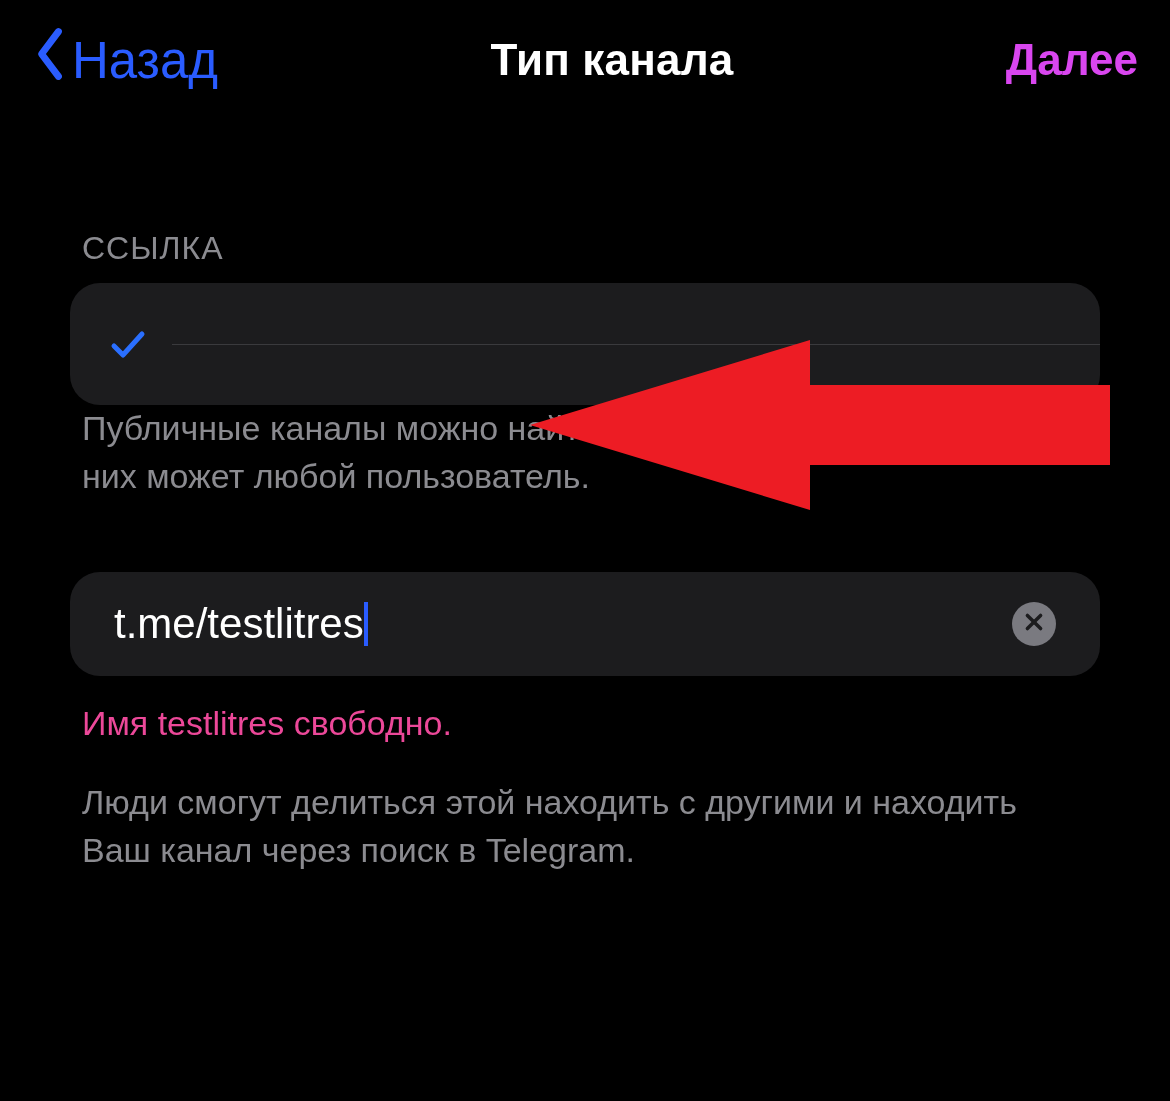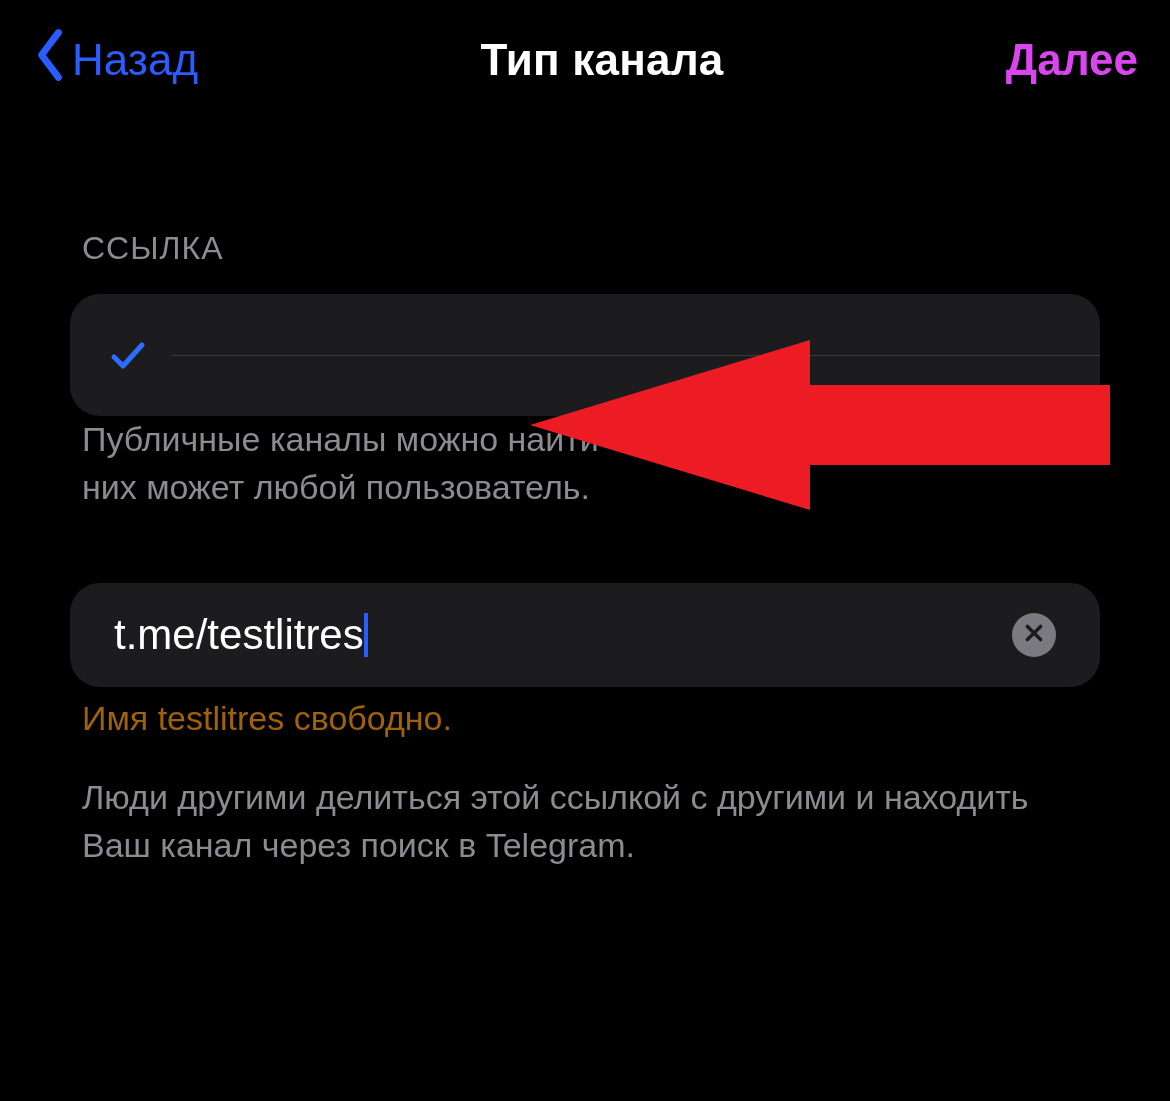--- a/index.html
+++ b/index.html
@@ -18,21 +18,21 @@
     align-items: center;
     justify-content: space-between;
     height: 120px;
     padding: 0 32px;
   }
   .nav-left {
     display: flex;
     align-items: center;
     gap: 4px;
     color: #2a5cff;
-    font-size: 44px;
+    font-size: 51px;
     cursor: pointer;
   }
   .nav-left svg { width: 36px; height: 56px; }
   .nav-title {
     color: #fff;
     font-size: 44px;
     font-weight: 700;
     letter-spacing: 0.2px;
   }
   .nav-right {
@@ -44,21 +44,21 @@
 
   
   .section {
     padding: 0 70px;
   }
   .section-header {
     color: #8b8b90;
     font-size: 32px;
     letter-spacing: 1px;
     margin-top: 110px;
-    margin-bottom: 27px;
+    margin-bottom: 16px;
     padding-left: 12px;
   }
   .card {
     background: #1c1c1e;
     border-radius: 30px;
     overflow: hidden;
     position: relative;
   }
   .option {
     display: flex;
@@ -126,23 +126,23 @@
     border-radius: 50%;
     background: #7a7a80;
     display: flex;
     align-items: center;
     justify-content: center;
     cursor: pointer;
   }
   .clear-btn svg { width: 22px; height: 22px; }
 
   .status-ok {
-    color: #a16207;
+    color: #ec4899;
     font-size: 34px;
-    margin-top: 12px;
+    margin-top: 28px;
     padding: 0 12px;
   }
 
   
   .arrow-annot {
     position: absolute;
     left: 530px;
     top: 340px;
     pointer-events: none;
   }
@@ -190,21 +190,21 @@
         <svg viewBox="0 0 20 20" stroke="#1c1c1e" stroke-width="3.2" stroke-linecap="round">
           <line x1="4" y1="4" x2="16" y2="16"></line>
           <line x1="16" y1="4" x2="4" y2="16"></line>
         </svg>
       </span>
     </span>
   </div>
 
   <div class="status-ok">Имя testlitres свободно.</div>
 
-  <div class="caption" style="margin-top:36px;">Люди другими делиться этой ссылкой с другими и находить Ваш канал через поиск в Telegram.</div>
+  <div class="caption" style="margin-top:36px;">Люди смогут делиться этой находить с другими и находить Ваш канал через поиск в Telegram.</div>
 
 </div>
 
 <div class="arrow-annot">
   <svg width="580" height="170" viewBox="0 0 580 170">
     <polygon points="0,85 280,0 280,45 580,45 580,125 280,125 280,170" fill="#ed1c24"></polygon>
   </svg>
 </div>
 
 </body></html>

